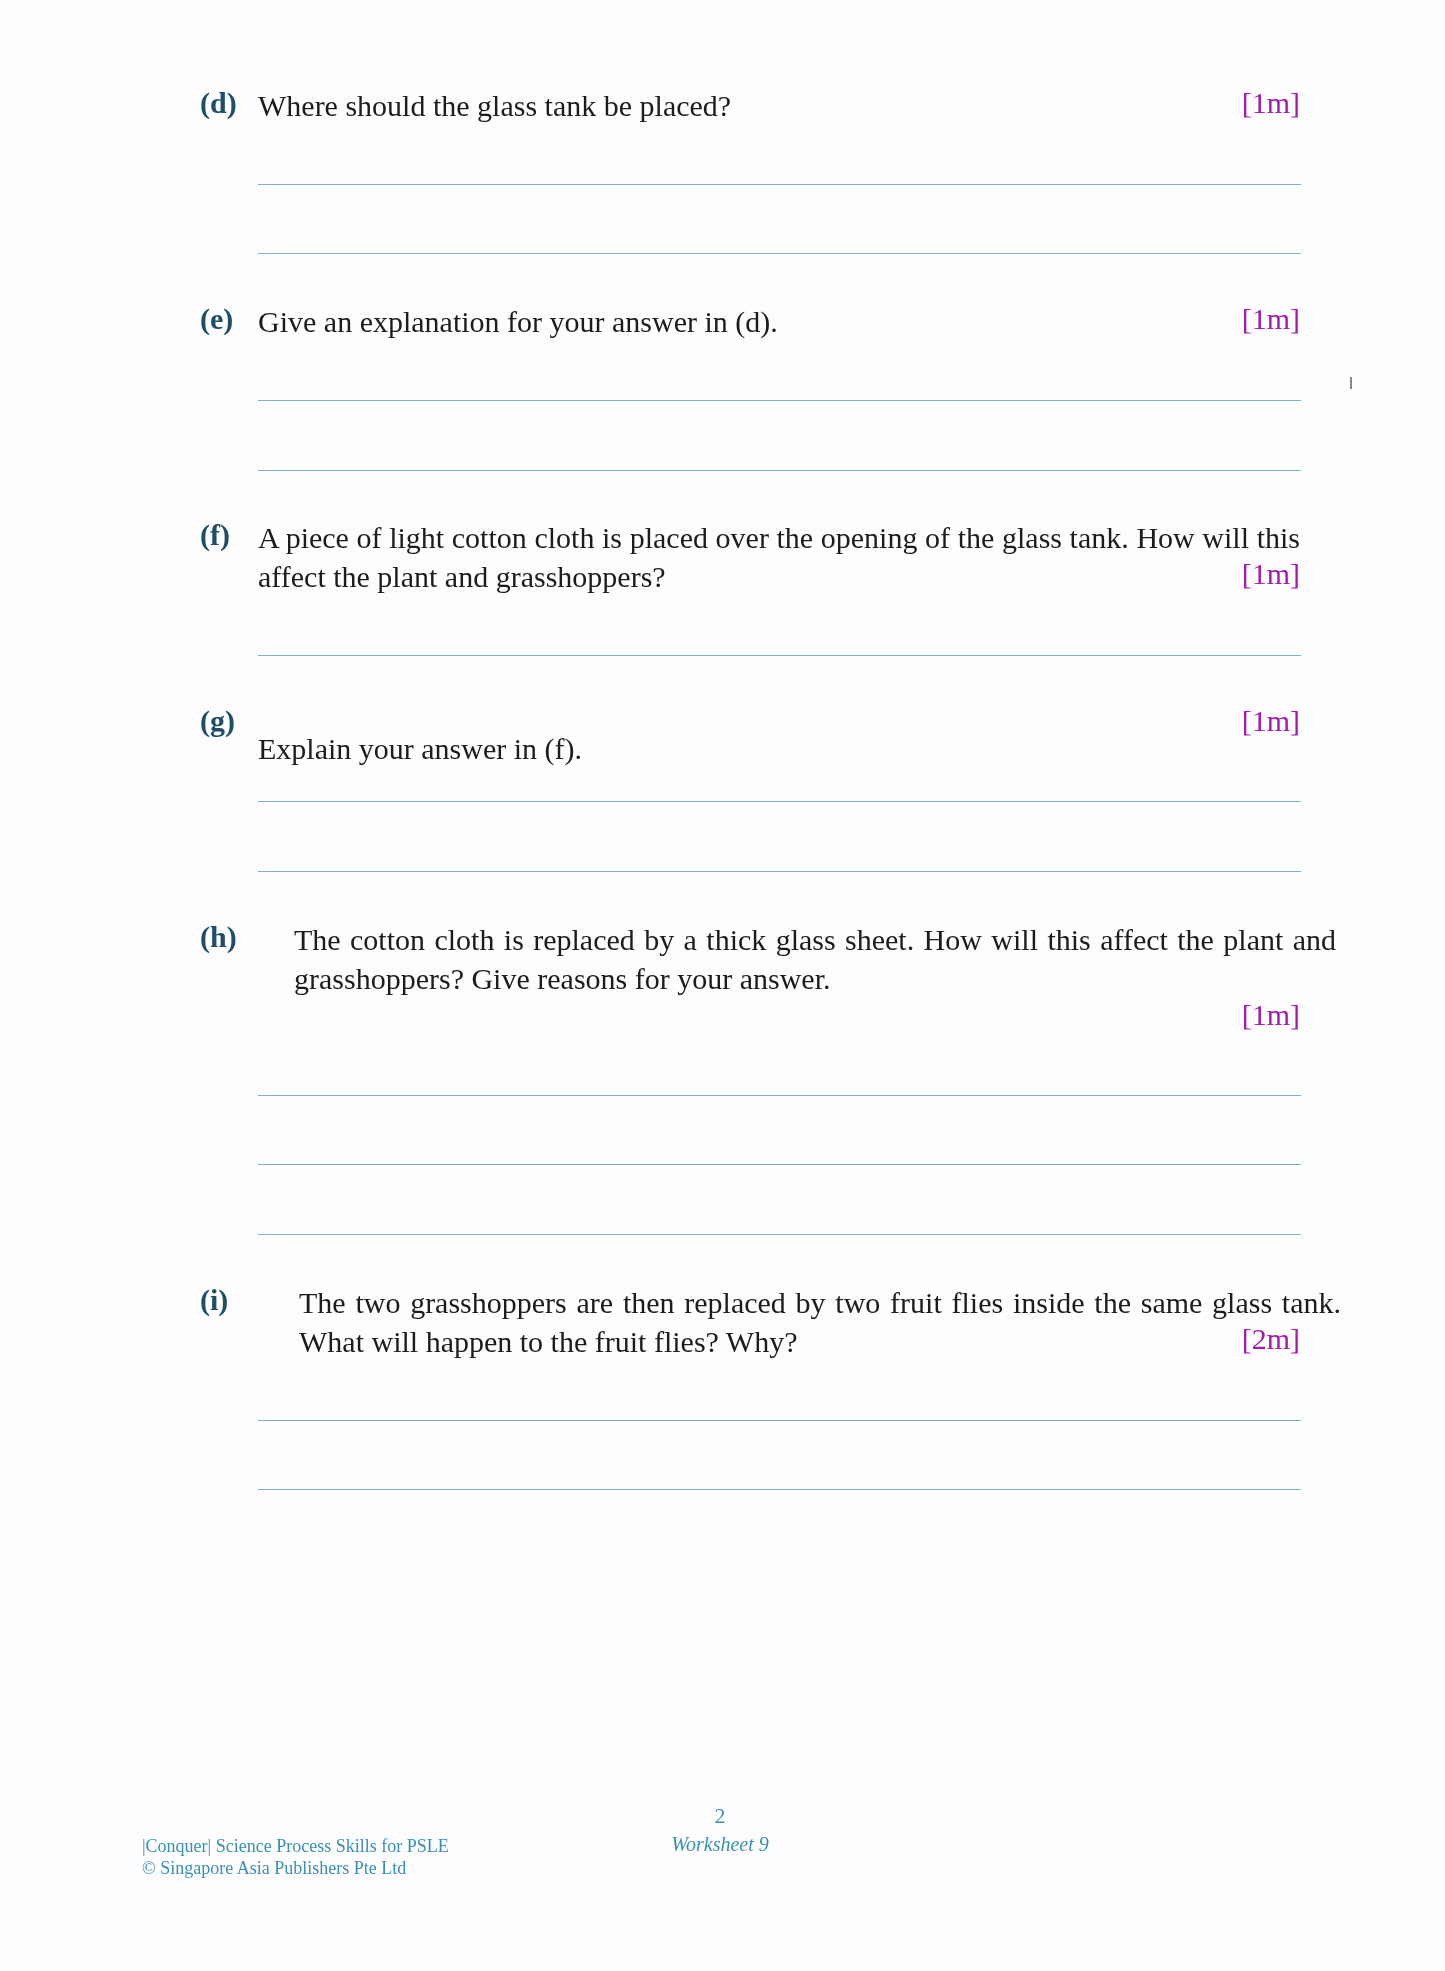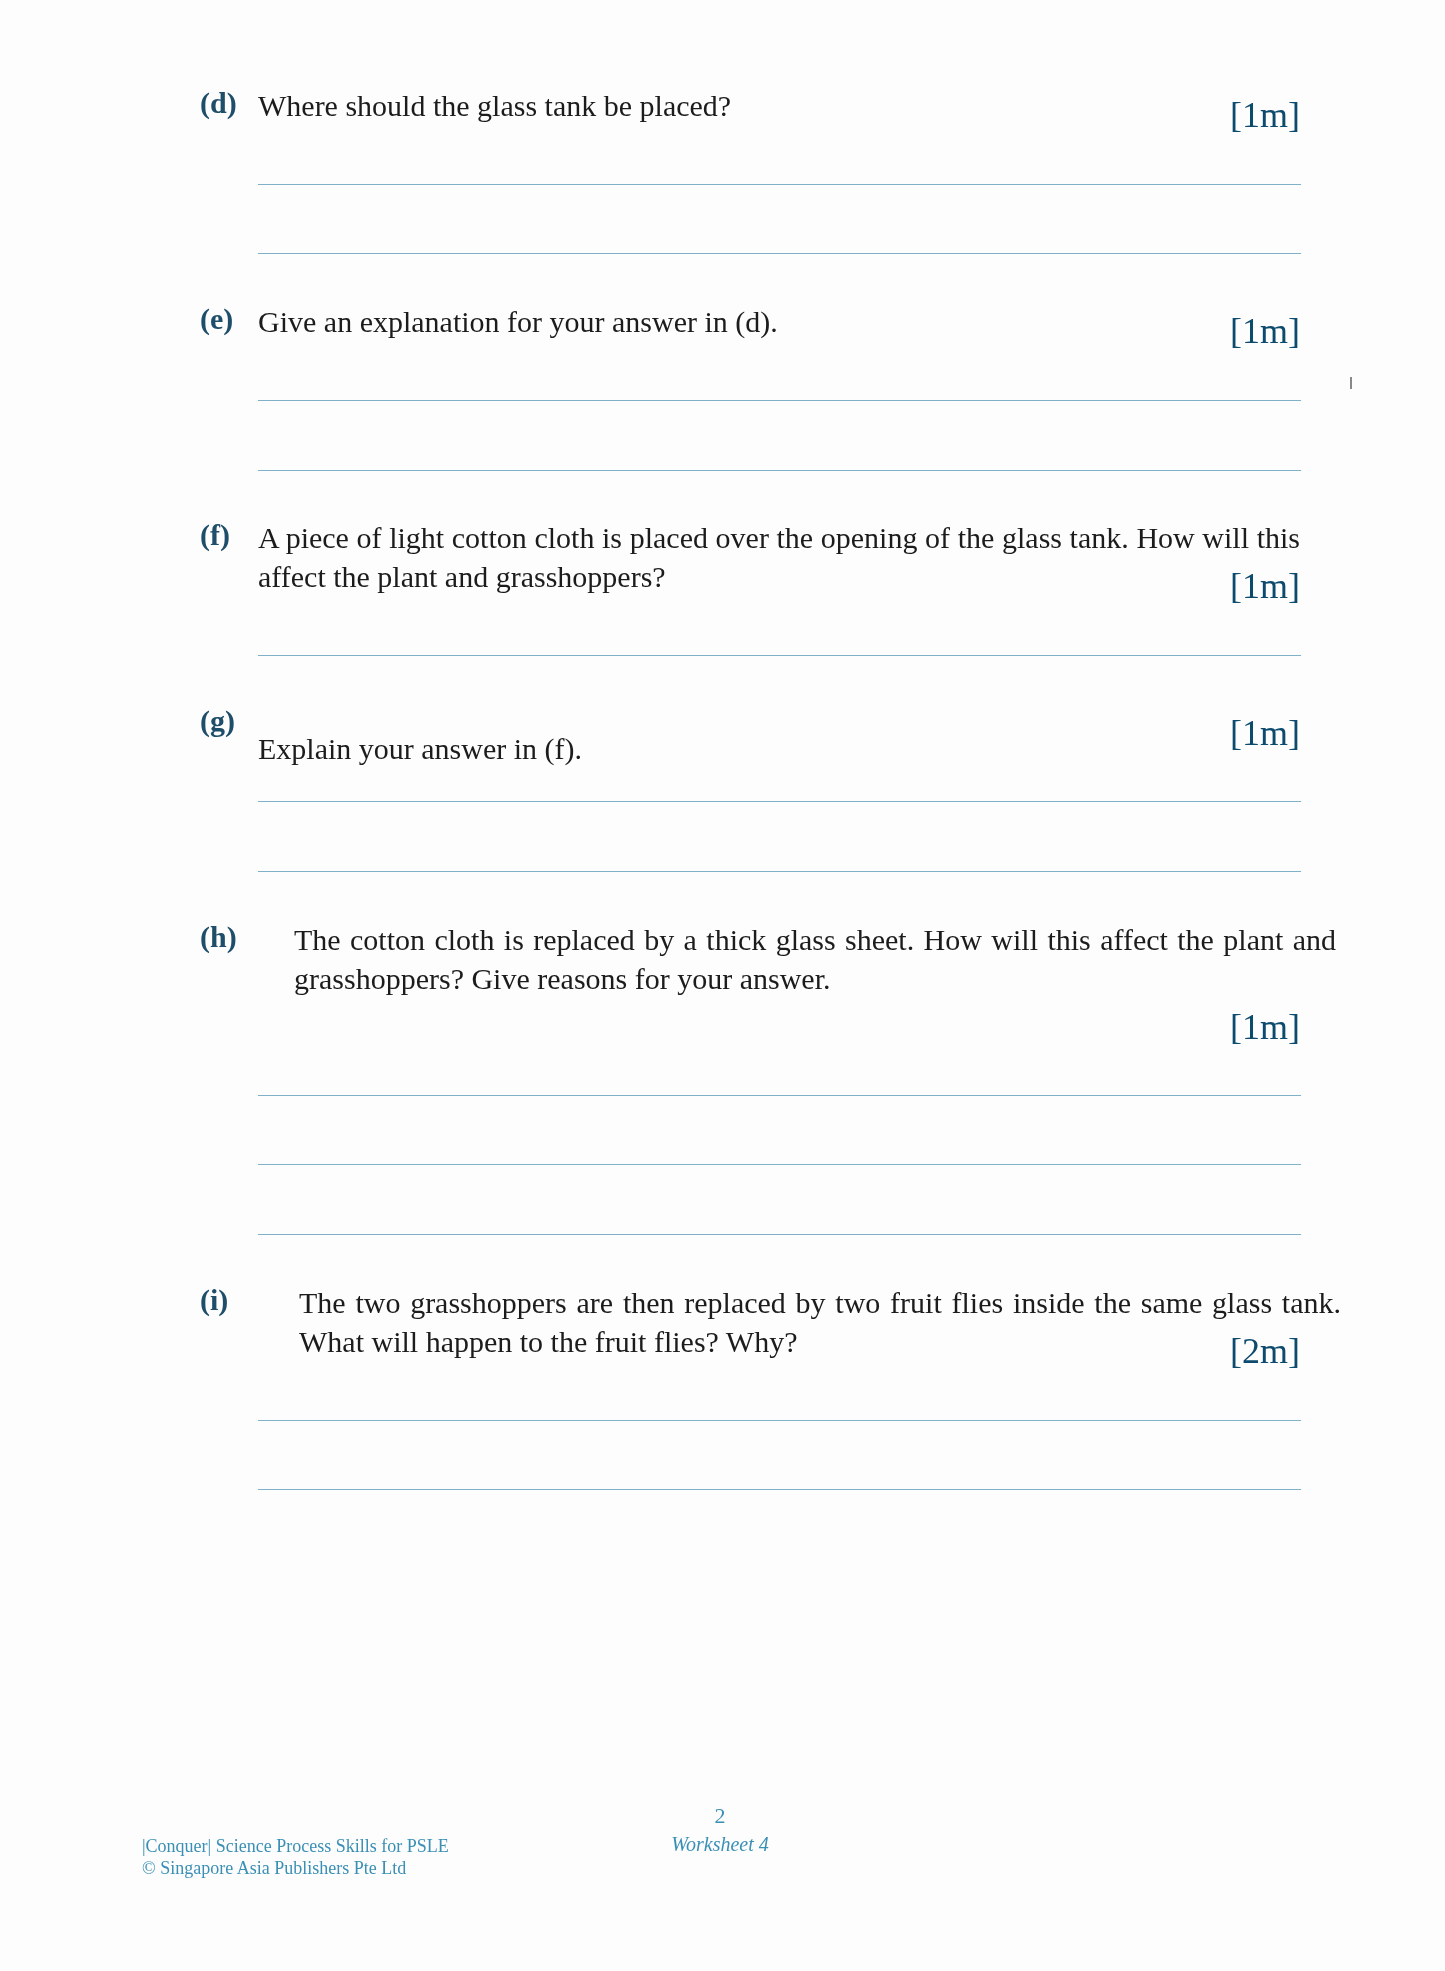--- a/index.html
+++ b/index.html
@@ -26,23 +26,22 @@
     .q-text {
       position: absolute;
       left: 58px;
       width: 1042px;
       font-size: 30px;
       line-height: 39px;
     }
     .q-mark {
       position: absolute;
       right: 0;
-      font-size: 36px;
-      color: #0c4a6e;
-      margin-top: 8px;
+      font-size: 30px;
+      color: #a21caf;
     }
     .ans-line {
       position: absolute;
       left: 258px;
       width: 1043px;
       height: 0;
       border-top: 1.5px solid #7fb2c8;
     }
     .footer-left {
       position: absolute;
@@ -116,14 +115,14 @@
 </div>
 <div class="ans-line" style="top:1420px;"></div>
 <div class="ans-line" style="top:1489px;"></div>
 
 <div class="footer-left">
   <div>|Conquer| Science Process Skills for PSLE</div>
   <div>© Singapore Asia Publishers Pte Ltd</div>
 </div>
 <div class="footer-center">
   <div class="page-num">2</div>
-  <div class="ws">Worksheet 4</div>
+  <div class="ws">Worksheet 9</div>
 </div>
 
 </body></html>

